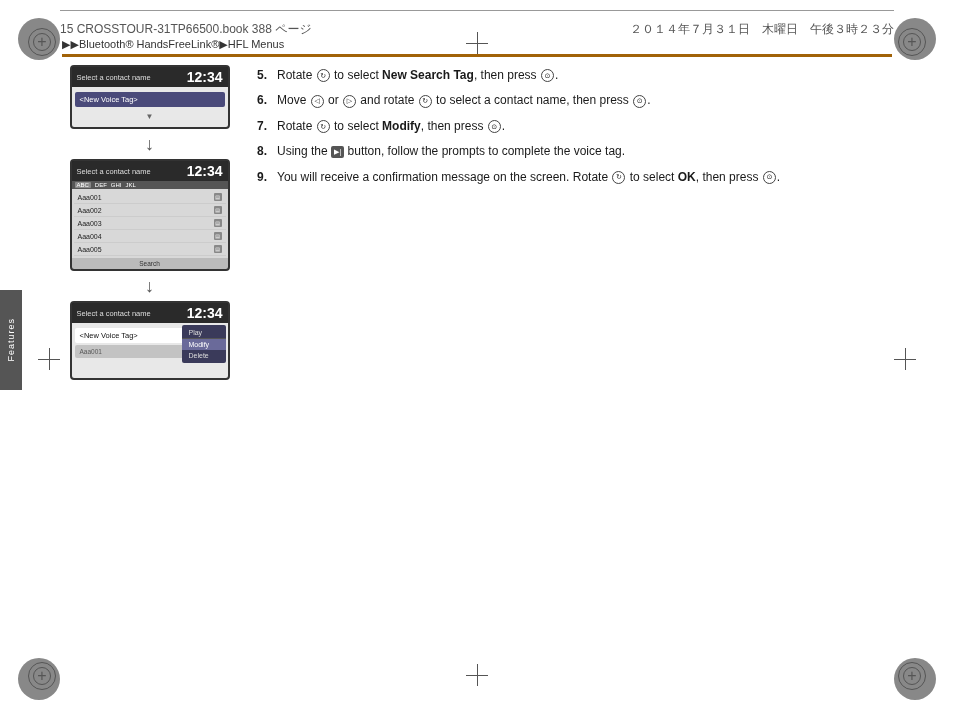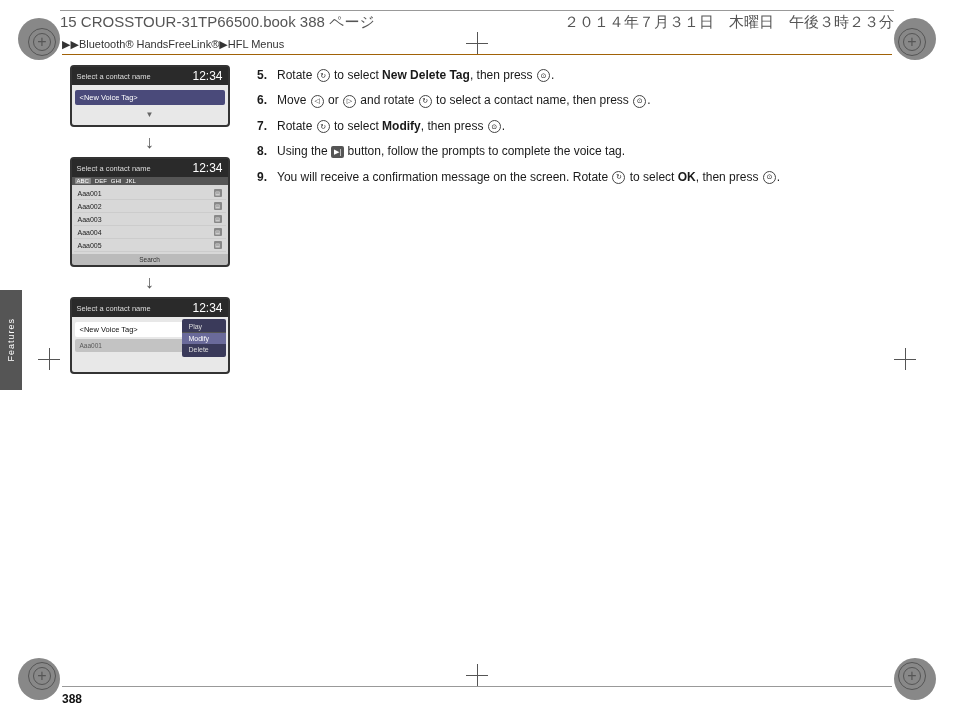--- a/index.html
+++ b/index.html
@@ -54,39 +54,39 @@
       background: #fff;
       position: relative;
     }
 
     
     .print-header {
       position: absolute;
       top: 10px;
       left: 60px;
       right: 60px;
-      font-size: 15px;
+      font-size: 12px;
       color: #555;
       font-family: Arial, sans-serif;
       border-top: 1px solid #999;
-      padding-top: 2px;
+      padding-top: 10px;
       display: flex;
       justify-content: space-between;
     }
 
     
     .breadcrumb {
       position: absolute;
       top: 38px;
       left: 62px;
       right: 62px;
       font-size: 11px;
       color: #333;
       padding-bottom: 3px;
-      border-bottom: 1px solid #a16207;
+      border-bottom: 3px solid #a16207;
     }
 
     
     .side-tab {
       position: absolute;
       left: 0;
       top: 290px;
       width: 22px;
       height: 100px;
       background: #555;
@@ -140,22 +140,22 @@
       justify-content: space-between;
       align-items: center;
       font-size: 8px;
     }
     .screen-header-title {
       color: #ddd;
       font-size: 7.5px;
     }
     .screen-header-time {
       color: #fff;
-      font-size: 12px;
-      font-weight: normal;
+      font-size: 14px;
+      font-weight: bold;
     }
     .screen-body {
       background: #e8e8e8;
       padding: 3px;
     }
     .screen-item {
       background: #c8c8c8;
       padding: 3px 5px;
       margin: 2px 0;
       border-radius: 2px;
@@ -437,21 +437,21 @@
       </div>
 
     </div>
 
     <div class="instructions-col">
       <ol class="step-list">
 
         <li class="step-item">
           <span class="step-num">5.</span>
           <span class="step-text">
-            Rotate <span class="inline-icon">↻</span> to select <b>New Delete Tag</b>, then press <span class="inline-icon">⊙</span>.
+            Rotate <span class="inline-icon">↻</span> to select <b>New Search Tag</b>, then press <span class="inline-icon">⊙</span>.
           </span>
         </li>
 
         <li class="step-item">
           <span class="step-num">6.</span>
           <span class="step-text">
             Move <span class="inline-icon">◁</span> or <span class="inline-icon">▷</span> and rotate <span class="inline-icon">↻</span> to select a contact name, then press <span class="inline-icon">⊙</span>.
           </span>
         </li>
 
@@ -474,17 +474,14 @@
           <span class="step-text">
             You will receive a confirmation message on the screen. Rotate <span class="inline-icon">↻</span> to select <b>OK</b>, then press <span class="inline-icon">⊙</span>.
           </span>
         </li>
 
       </ol>
     </div>
 
   </div>
 
-  <div class="page-footer">
-    <span class="page-number">388</span>
-  </div>
 
 </div>
 
 </body></html>

